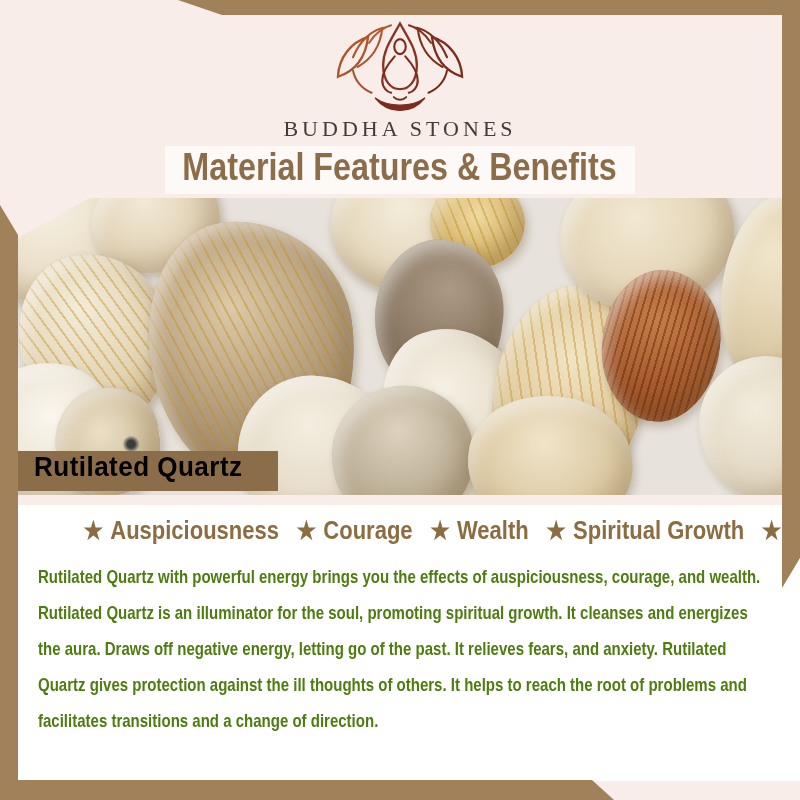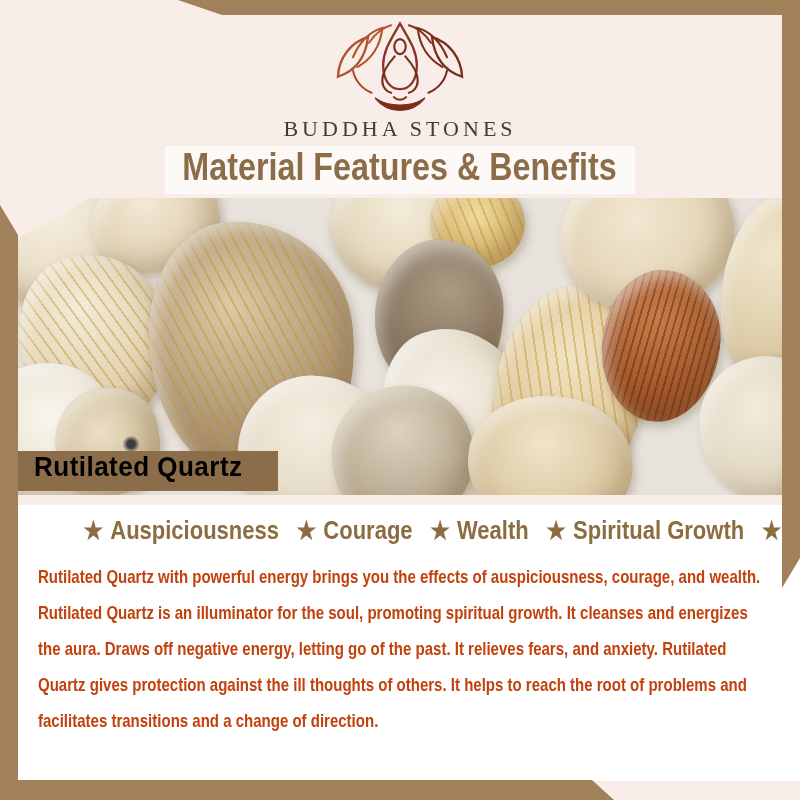--- a/index.html
+++ b/index.html
@@ -41,21 +41,21 @@
   .photo-label span{font-size:28px;font-weight:700;white-space:nowrap;
     transform:scaleX(.93);transform-origin:left center;letter-spacing:.5px;}
 
   
   .panel{position:absolute;left:18px;top:505px;width:782px;height:276px;background:#ffffff;z-index:10;}
   .benefits-row{margin-top:11px;text-align:center;white-space:nowrap;}
   .benefits-inner{display:inline-block;transform:scaleX(.88);transform-origin:center;
     font-size:25px;font-weight:700;color:#8c6c41;}
   .benefit{display:inline-block;margin:0 10px;}
   .benefit .star-icon{margin-right:8px;}
-  .desc{margin:14px 0 0 20px;color:#c2410c;font-weight:700;font-size:19px;line-height:36px;}
+  .desc{margin:14px 0 0 20px;color:#4d7c0f;font-weight:700;font-size:19px;line-height:36px;}
   .desc-line{white-space:nowrap;transform:scaleX(.79);transform-origin:left center;}
 </style>
 </head>
 <body>
 
 <div class="canvas">
 
   <div class="ribbon ribbon-top"></div>
   <div class="ribbon ribbon-right"></div>
   <div class="ribbon ribbon-left"></div>

